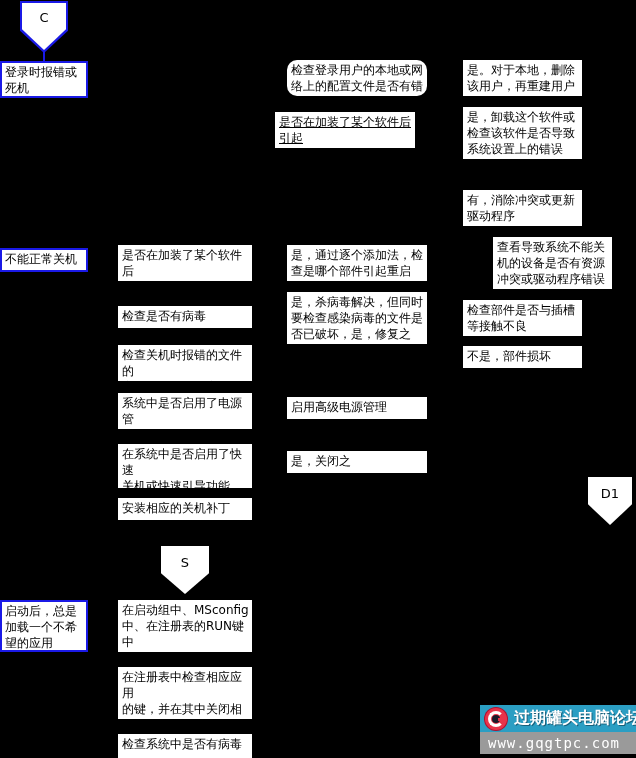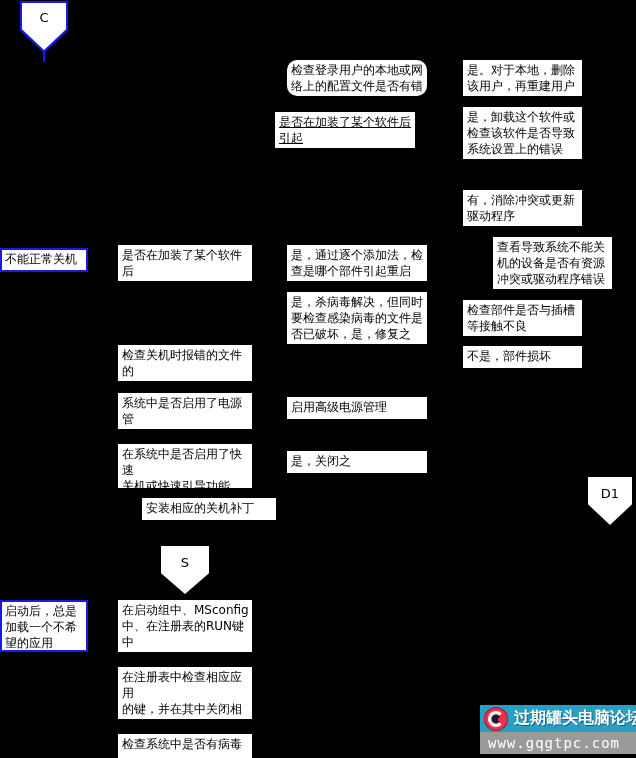--- a/index.html
+++ b/index.html
@@ -115,41 +115,44 @@
 <body>
 
 <div id="stage">
 
   <div class="pent blue" style="left:20px;top:1px;width:48px;height:52px;">
     <div class="pentinner"></div>
     <span class="lbl">C</span>
   </div>
   <div class="vline" style="left:43px;top:52px;width:2px;height:10px;"></div>
 
+  <div class="box blue" style="left:0px;top:61px;width:88px;height:37px;">登录时报错或
+死机</div>
 
   <div class="box blue" style="left:0px;top:248px;width:88px;height:24px;">不能正常关机</div>
 
   <div class="box blue" style="left:0px;top:600px;width:88px;height:52px;">启动后，总是
 加载一个不希
 望的应用</div>
 
   <div class="box" style="left:118px;top:245px;width:134px;height:36px;">是否在加装了某个软件后
 否消失</div>
 
+  <div class="box" style="left:118px;top:306px;width:134px;height:22px;">检查是否有病毒</div>
 
   <div class="box" style="left:118px;top:345px;width:134px;height:36px;">检查关机时报错的文件的
 完好性，并修复之</div>
 
   <div class="box" style="left:118px;top:393px;width:134px;height:36px;">系统中是否启用了电源管
 理功能</div>
 
   <div class="box" style="left:118px;top:444px;width:134px;height:44px;">在系统中是否启用了快速
 关机或快速引导功能</div>
 
-  <div class="box" style="left:118px;top:498px;width:134px;height:22px;margin-left:24px;">安装相应的关机补丁</div>
+  <div class="box" style="left:118px;top:498px;width:134px;height:22px;">安装相应的关机补丁</div>
 
   <div class="pent" style="left:161px;top:546px;width:48px;height:48px;">
     <span class="lbl">S</span>
   </div>
 
   <div class="box" style="left:118px;top:600px;width:134px;height:52px;">在启动组中、MSconfig
 中、在注册表的RUN键中
 删除</div>
 
   <div class="box" style="left:118px;top:667px;width:134px;height:52px;">在注册表中检查相应应用

